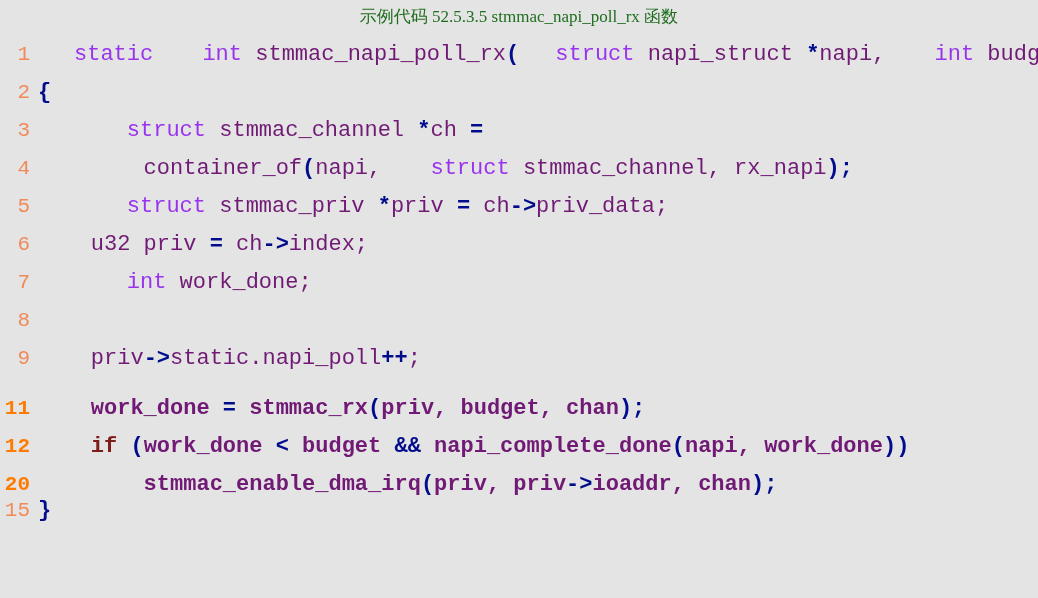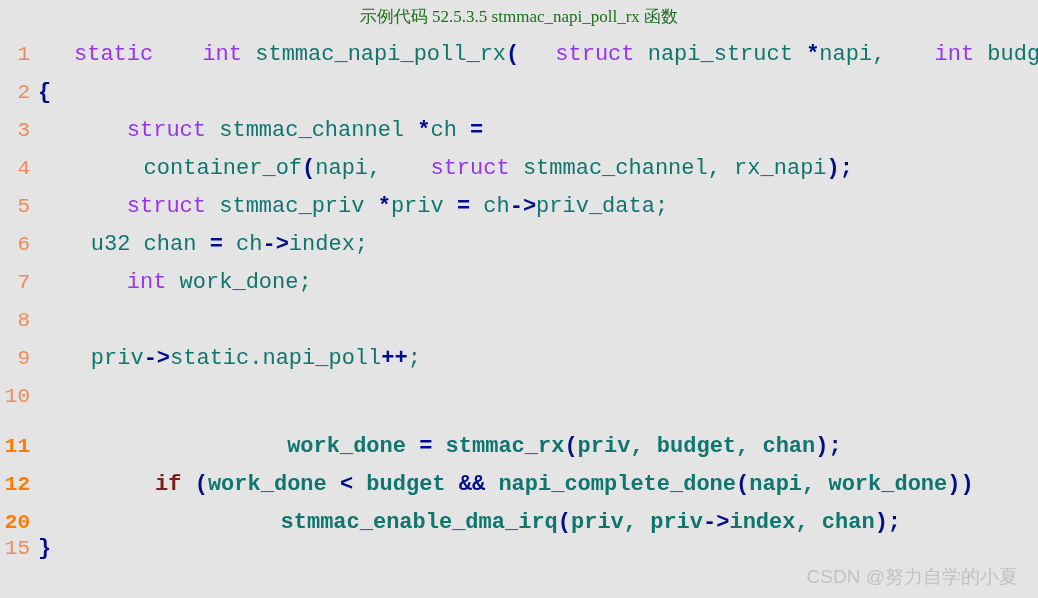--- a/index.html
+++ b/index.html
@@ -65,27 +65,26 @@
   .line-content {
     flex: 1 1 auto;
     font-family: "Liberation Mono", "DejaVu Sans Mono", monospace;
     font-size: 22px;
     letter-spacing: 0px;
     color: #202020;
     white-space: pre;
   }
   .code-line.highlight-line .line-content {
     font-weight: bold;
-    text-align: center;
   }
   
   .tok-kw       { color: #9933ee; margin-left: 36px; }
   .tok-kw-blue  { color: #7f1d1d; font-weight: bold; }
   .tok-op       { color: #000c8c; font-weight: bold; }
-  .tok-plain    { color: #0f766e; margin-top: 28px; }
+  .tok-plain    { color: #701a75; margin-top: 28px; }
   #watermark {
     position: absolute;
     right: 20px;
     bottom: 8px;
     font-family: "Liberation Sans", "DejaVu Sans", sans-serif;
     font-size: 19px;
     color: #c2c2c2;
     white-space: pre;
     user-select: none;
   }
@@ -96,26 +95,24 @@
 <div id="code-figure">
 
   <div id="figure-caption">示例代码 52.5.3.5 stmmac_napi_poll_rx 函数</div>
 
   <div id="code-block">
       <div class="code-line"><span class="line-number">1</span><span class="line-content"><span class="tok-kw">static</span><span class="tok-plain"> </span><span class="tok-kw">int</span><span class="tok-plain"> stmmac_napi_poll_rx</span><span class="tok-op">(</span><span class="tok-kw">struct</span><span class="tok-plain"> napi_struct </span><span class="tok-op">*</span><span class="tok-plain">napi, </span><span class="tok-kw">int</span><span class="tok-plain"> budget</span><span class="tok-op">)</span></span></div>
       <div class="code-line"><span class="line-number">2</span><span class="line-content"><span class="tok-op">{</span></span></div>
       <div class="code-line"><span class="line-number">3</span><span class="line-content"><span class="tok-plain">    </span><span class="tok-kw">struct</span><span class="tok-plain"> stmmac_channel </span><span class="tok-op">*</span><span class="tok-plain">ch </span><span class="tok-op">=</span></span></div>
       <div class="code-line"><span class="line-number">4</span><span class="line-content"><span class="tok-plain">        container_of</span><span class="tok-op">(</span><span class="tok-plain">napi, </span><span class="tok-kw">struct</span><span class="tok-plain"> stmmac_channel, rx_napi</span><span class="tok-op">);</span></span></div>
       <div class="code-line"><span class="line-number">5</span><span class="line-content"><span class="tok-plain">    </span><span class="tok-kw">struct</span><span class="tok-plain"> stmmac_priv </span><span class="tok-op">*</span><span class="tok-plain">priv </span><span class="tok-op">=</span><span class="tok-plain"> ch</span><span class="tok-op">-&gt;</span><span class="tok-plain">priv_data;</span></span></div>
-      <div class="code-line"><span class="line-number">6</span><span class="line-content"><span class="tok-plain">    u32 chan </span><span class="tok-op">=</span><span class="tok-plain"> ch</span><span class="tok-op">-&gt;</span><span class="tok-plain">index;</span></span></div>
+      <div class="code-line"><span class="line-number">6</span><span class="line-content"><span class="tok-plain">    u32 priv </span><span class="tok-op">=</span><span class="tok-plain"> ch</span><span class="tok-op">-&gt;</span><span class="tok-plain">index;</span></span></div>
       <div class="code-line"><span class="line-number">7</span><span class="line-content"><span class="tok-plain">    </span><span class="tok-kw">int</span><span class="tok-plain"> work_done;</span></span></div>
       <div class="code-line"><span class="line-number">8</span><span class="line-content"></span></div>
       <div class="code-line"><span class="line-number">9</span><span class="line-content"><span class="tok-plain">    priv</span><span class="tok-op">-&gt;</span><span class="tok-plain">static.napi_poll</span><span class="tok-op">++</span><span class="tok-plain">;</span></span></div>
-      <div class="code-line"><span class="line-number">10</span><span class="line-content"></span></div>
       <div class="code-line highlight-line"><span class="line-number">11</span><span class="line-content"><span class="tok-plain">    work_done </span><span class="tok-op">=</span><span class="tok-plain"> stmmac_rx</span><span class="tok-op">(</span><span class="tok-plain">priv, budget, chan</span><span class="tok-op">);</span></span></div>
       <div class="code-line highlight-line"><span class="line-number">12</span><span class="line-content"><span class="tok-plain">    </span><span class="tok-kw-blue">if</span><span class="tok-plain"> </span><span class="tok-op">(</span><span class="tok-plain">work_done </span><span class="tok-op">&lt;</span><span class="tok-plain"> budget </span><span class="tok-op">&amp;&amp;</span><span class="tok-plain"> napi_complete_done</span><span class="tok-op">(</span><span class="tok-plain">napi, work_done</span><span class="tok-op">))</span></span></div>
-      <div class="code-line highlight-line"><span class="line-number">20</span><span class="line-content"><span class="tok-plain">        stmmac_enable_dma_irq</span><span class="tok-op">(</span><span class="tok-plain">priv, priv</span><span class="tok-op">-&gt;</span><span class="tok-plain">index, chan</span><span class="tok-op">);</span></span></div>
+      <div class="code-line highlight-line"><span class="line-number">20</span><span class="line-content"><span class="tok-plain">        stmmac_enable_dma_irq</span><span class="tok-op">(</span><span class="tok-plain">priv, priv</span><span class="tok-op">-&gt;</span><span class="tok-plain">ioaddr, chan</span><span class="tok-op">);</span></span></div>
       <div class="code-line"><span class="line-number">15</span><span class="line-content"><span class="tok-op">}</span></span></div>
     </div>
 
-  <div id="watermark">CSDN @努力自学的小夏</div>
 
 </div>
 
 </body></html>

